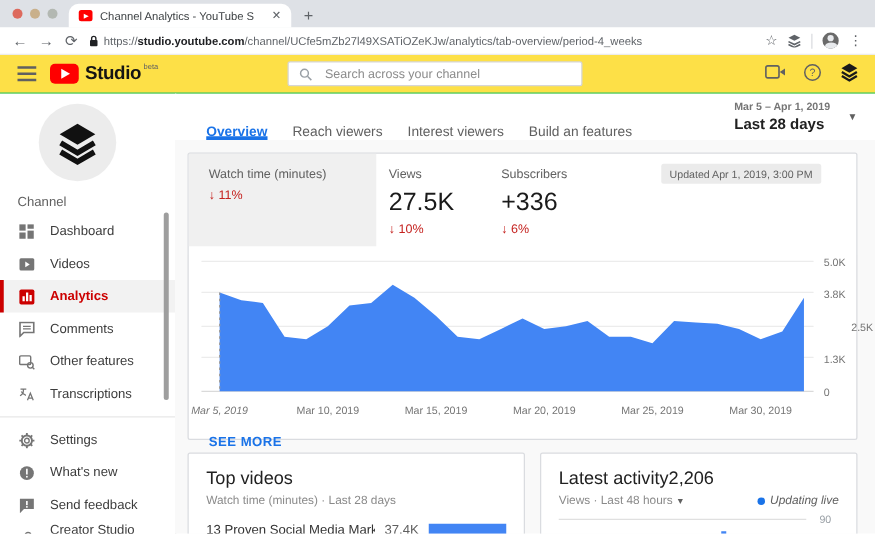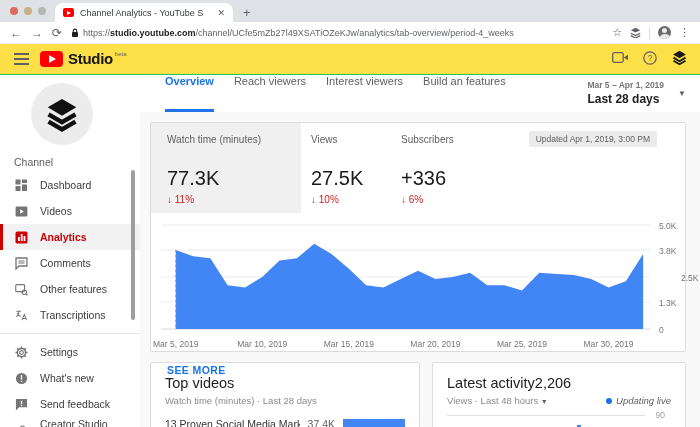--- a/index.html
+++ b/index.html
@@ -53,37 +53,37 @@
       display:flex;align-items:center;justify-content:center;}
   #channel-label{font-size:10.5px;color:#606060;padding:11px 0 4px 14px;}
   .nav-item{height:26px;display:flex;align-items:center;padding-left:14px;font-size:10.5px;color:#3c3c3c;}
   .nav-item .ic{width:14px;height:14px;margin-right:12px;display:flex;align-items:center;justify-content:center;flex:0 0 auto;}
   .nav-item.selected{background:#f2f2f2;border-left:3px solid #c00;padding-left:11px;color:#c00;font-weight:700;}
   .sb-divider{border-top:1px solid #e8e8e8;margin:5px 0;}
   #sb-thumb{position:absolute;right:5px;top:95px;width:4px;height:150px;background:#9e9e9e;border-radius:2px;}
   
   #subnav{left:140px;top:75px;right:0;height:37px;background:#fff;border-bottom:1px solid #e0e0e0;}
   .tabs{position:absolute;left:25px;top:0;height:100%;display:flex;}
-  .tab{margin-right:20px;font-size:11px;color:#606060;display:flex;align-items:flex-start;position:relative;}
+  .tab{margin-right:20px;font-size:11px;color:#606060;display:flex;align-items:flex-end;position:relative;}
   .tab.active{color:#1a73e8;font-weight:700;}
   .tab.active:after{content:"";position:absolute;left:0;right:0;bottom:0;height:3px;background:#1a73e8;}
   #daterange{position:absolute;right:14px;top:5px;display:flex;align-items:center;gap:14px;font-weight:bold;}
   #daterange .l1{font-size:8.5px;color:#757575;margin-bottom:2px;}
   #daterange .l2{font-size:12px;color:#212121;}
   .caret{font-size:8px;color:#606060;}
   
   #content{left:140px;top:112px;right:0;bottom:0;background:#f9f9f9;padding:10px 14px 0 10px;box-sizing:border-box;overflow:hidden;}
   .card{background:#fff;border:1px solid #dadce0;border-radius:2px;box-sizing:border-box;}
   #overview-card{height:230px;position:relative;}
   .metrics{display:flex;}
   .metric{padding:11px 16px 8px;box-sizing:border-box;}
   .metric.sel{background:#f0f0f0;width:150px;}
   .metric.m2{width:90px;padding-left:10px;}
   .metric.m3{padding-left:10px;}
-  .metric .lab{font-size:10px;color:#606060;margin-bottom:22px;white-space:nowrap;}
+  .metric .lab{font-size:10px;color:#606060;margin-bottom:6px;white-space:nowrap;}
   .metric .val{font-size:20px;color:#1a1a1a;margin-bottom:4px;}
   .metric .delta{font-size:10px;color:#c5221f;}
   #updated-badge{position:absolute;top:8px;right:28px;background:#ebebeb;border-radius:2px;
       padding:3px 7px;font-size:8.5px;color:#5f5f5f;}
   .chart-row{display:flex;margin:6px 0 0 10px;}
   .plot{flex:1;height:118px;position:relative;}
   .plot svg{position:absolute;left:0;top:0;width:100%;height:100%;}
   .y-axis{width:34px;position:relative;font-size:8.5px;color:#757575;}
   .y-axis span{position:absolute;left:8px;}
   .x-axis{height:14px;position:relative;margin:2px 34px 0 10px;font-size:8.5px;color:#757575;}
@@ -150,20 +150,27 @@
   <div id="hamburger">
       <span></span>
       <span></span>
       <span></span>
     </div>
   <div id="logo">
     <span class="yt-play"></span>
     <span class="word">Studio</span>
     <span class="beta">beta</span>
   </div>
+  <div id="searchbox">
+    <svg width="11" height="11" viewBox="0 0 12 12">
+      <circle cx="5" cy="5" r="3.4" fill="none" stroke="#9aa0a6" stroke-width="1.3"></circle>
+      <line x1="7.6" y1="7.6" x2="11" y2="11" stroke="#9aa0a6" stroke-width="1.3"></line>
+    </svg>
+    <input placeholder="Search across your channel" style="">
+  </div>
   <div class="hdr-icons">
     <svg width="17" height="13" viewBox="0 0 17 13">
       <rect x="0.7" y="1.7" width="10.5" height="9.6" rx="1.5" fill="none" stroke="#606060" stroke-width="1.3"></rect>
       <path d="M11.8 6.5l4.2-2.8v5.6z" fill="#606060"></path>
     </svg>
     <svg width="14" height="14" viewBox="0 0 14 14">
       <circle cx="7" cy="7" r="6.2" fill="none" stroke="#606060" stroke-width="1.2"></circle>
       <text x="7" y="10" font-size="8.5" text-anchor="middle" fill="#606060" font-family="inherit">?</text>
     </svg>
     <svg width="17" height="17" viewBox="0 0 24 24">
@@ -321,21 +328,20 @@
     </div>
     <span class="caret">▼</span>
   </div>
 </div>
 
 <div class="abs" id="content">
   <div class="card" id="overview-card">
     <div class="metrics">
       <div class="metric sel">
         <div class="lab">Watch time (minutes)</div>
-        <div class="val">77.3K</div>
         <div class="delta">↓ 11%</div>
       </div>
       <div class="metric m2">
         <div class="lab">Views</div>
         <div class="val">27.5K</div>
         <div class="delta">↓ 10%</div>
       </div>
       <div class="metric m3">
         <div class="lab">Subscribers</div>
         <div class="val">+336</div>
@@ -358,21 +364,21 @@
       </div>
       <div class="y-axis">
           <span style="top: calc(93.22% - 4px);">0</span>
           <span style="top: calc(70.31% - 4px);">1.3K</span>
           <span style="top: calc(49.15% - 4px); margin-left: 22px;">2.5K</span>
           <span style="top: calc(26.24% - 4px);">3.8K</span>
           <span style="top: calc(5.08% - 4px);">5.0K</span>
         </div>
     </div>
     <div class="x-axis">
-        <span style="left: 3%;">Mar 5, 2019</span>
+        <span style="left: 3%; font-style: italic;">Mar 5, 2019</span>
         <span style="left: 20.67%;">Mar 10, 2019</span>
         <span style="left: 38.33%;">Mar 15, 2019</span>
         <span style="left: 56%;">Mar 20, 2019</span>
         <span style="left: 73.67%;">Mar 25, 2019</span>
         <span style="left: 91.33%;">Mar 30, 2019</span>
       </div>
     <div id="see-more">SEE MORE</div>
   </div>
 
   <div class="bottom-row">

